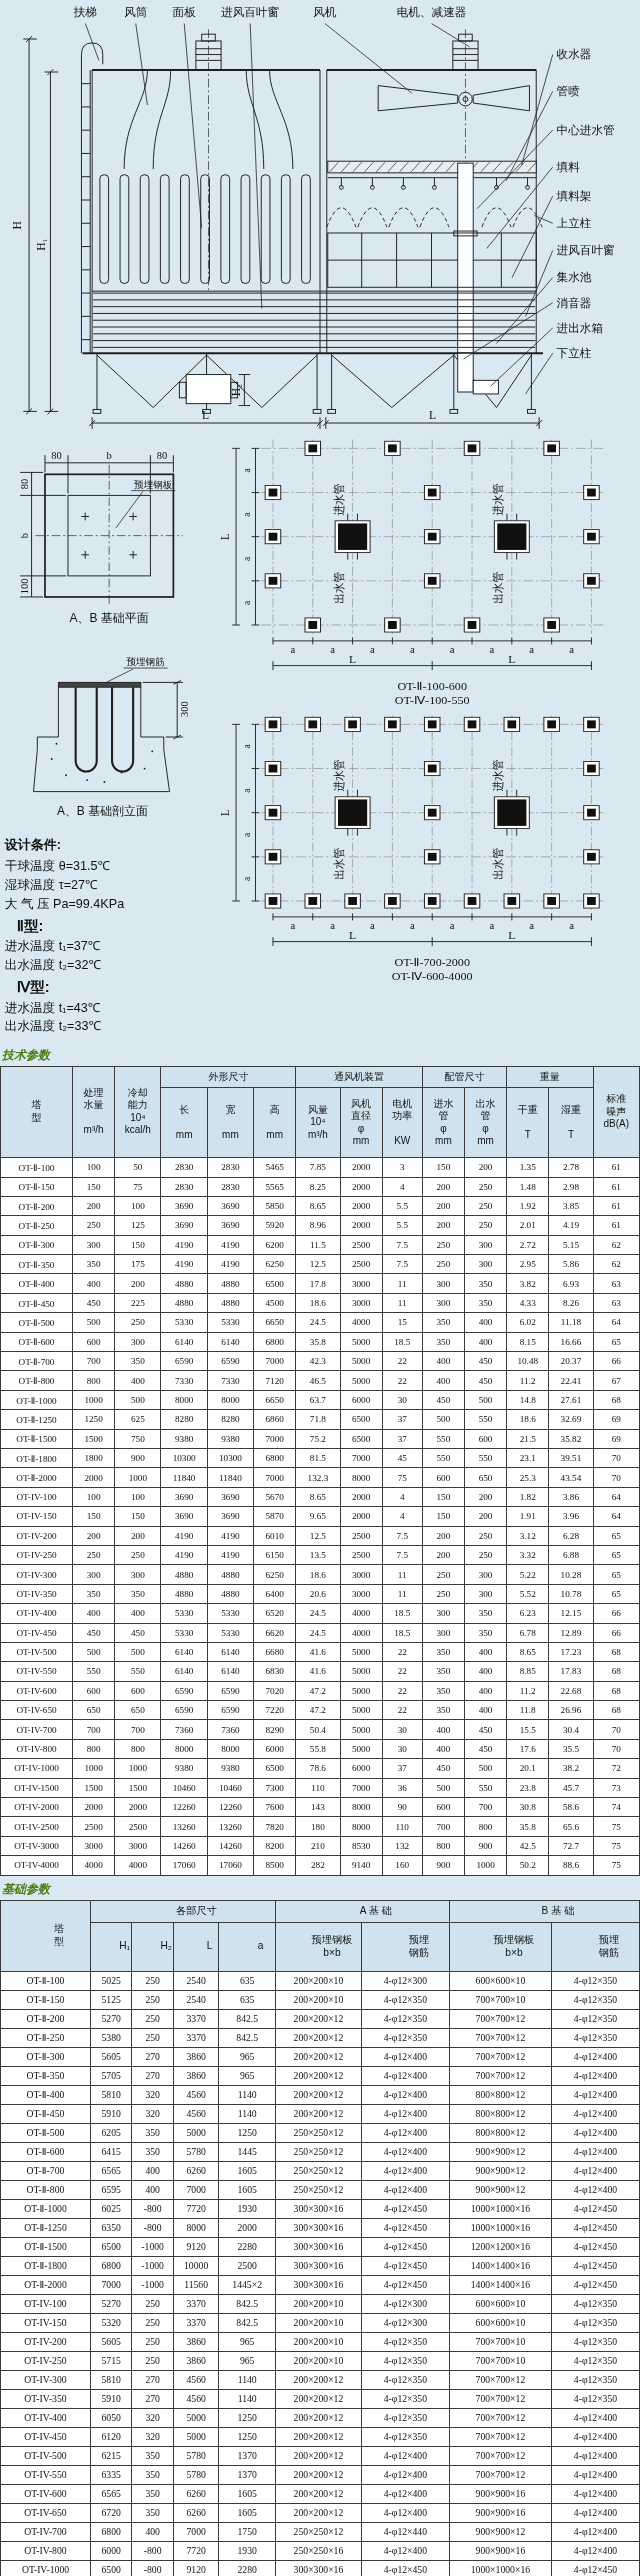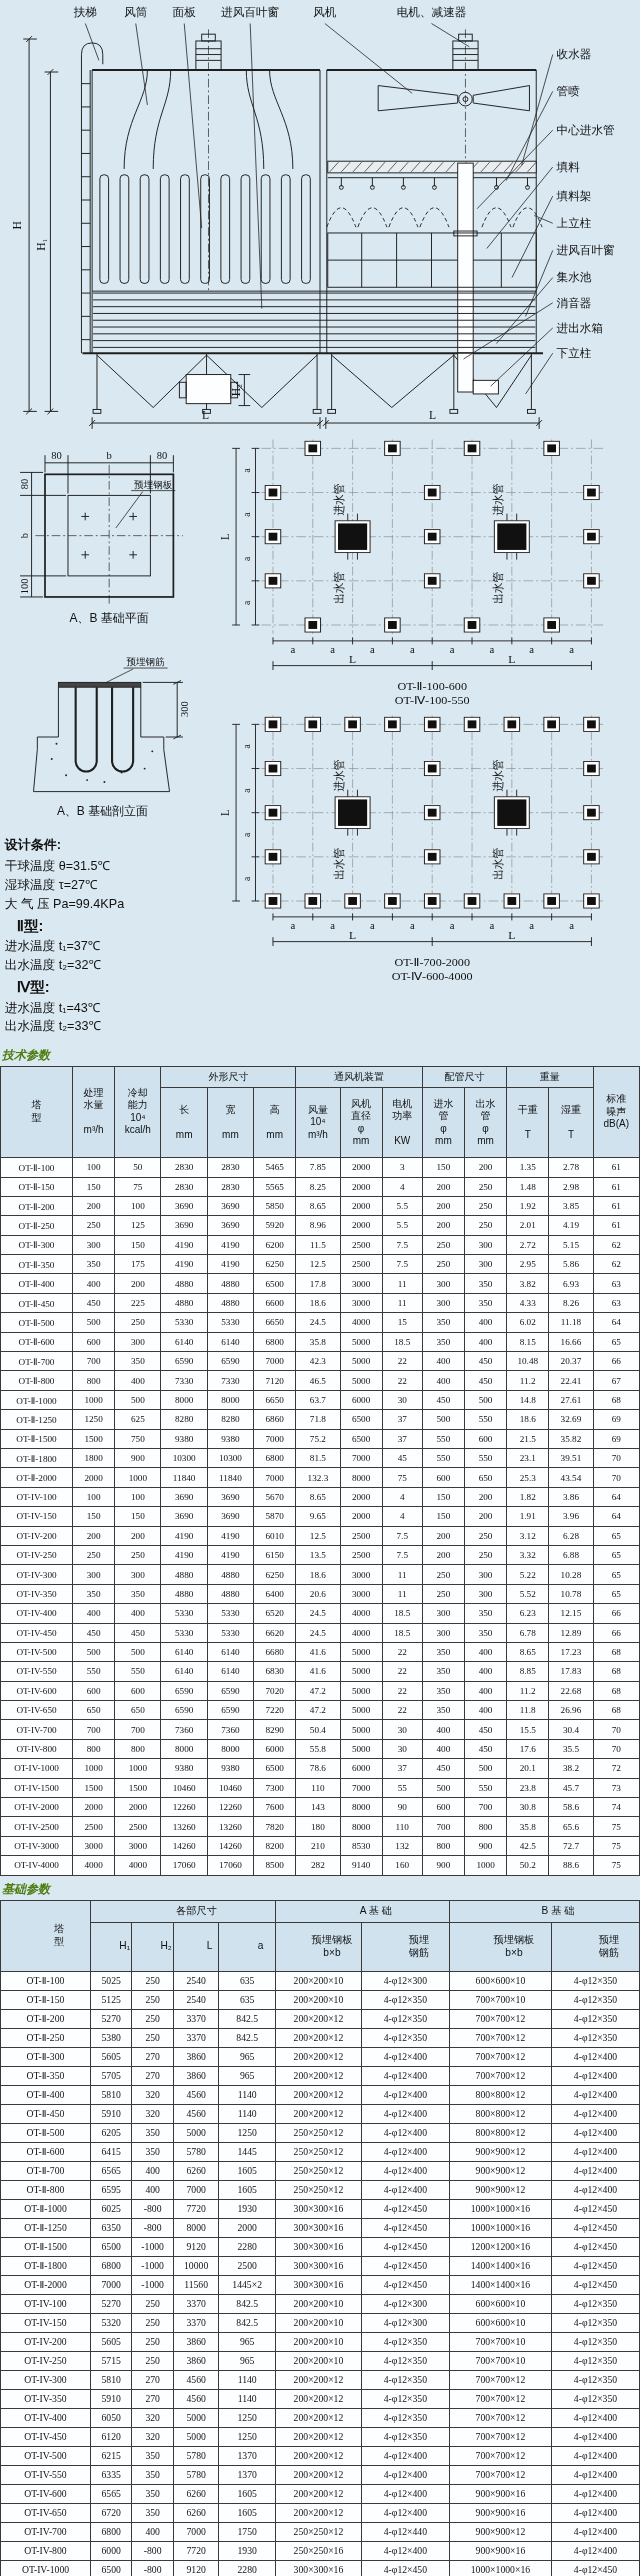--- a/index.html
+++ b/index.html
@@ -835,21 +835,21 @@
         <td>3.82</td>
         <td>6.93</td>
         <td>63</td>
       </tr>
       <tr>
         <td>OT-Ⅱ-450</td>
         <td>450</td>
         <td>225</td>
         <td>4880</td>
         <td>4880</td>
-        <td>6600</td>
+        <td>4500</td>
         <td>18.6</td>
         <td>3000</td>
         <td>11</td>
         <td>300</td>
         <td>350</td>
         <td>4.33</td>
         <td>8.26</td>
         <td>63</td>
       </tr>
       <tr>
@@ -1238,21 +1238,21 @@
       </tr>
       <tr>
         <td>OT-IV-1500</td>
         <td>1500</td>
         <td>1500</td>
         <td>10460</td>
         <td>10460</td>
         <td>7300</td>
         <td>110</td>
         <td>7000</td>
-        <td>55</td>
+        <td>36</td>
         <td>500</td>
         <td>550</td>
         <td>23.8</td>
         <td>45.7</td>
         <td>73</td>
       </tr>
       <tr>
         <td>OT-IV-2000</td>
         <td>2000</td>
         <td>2000</td>

